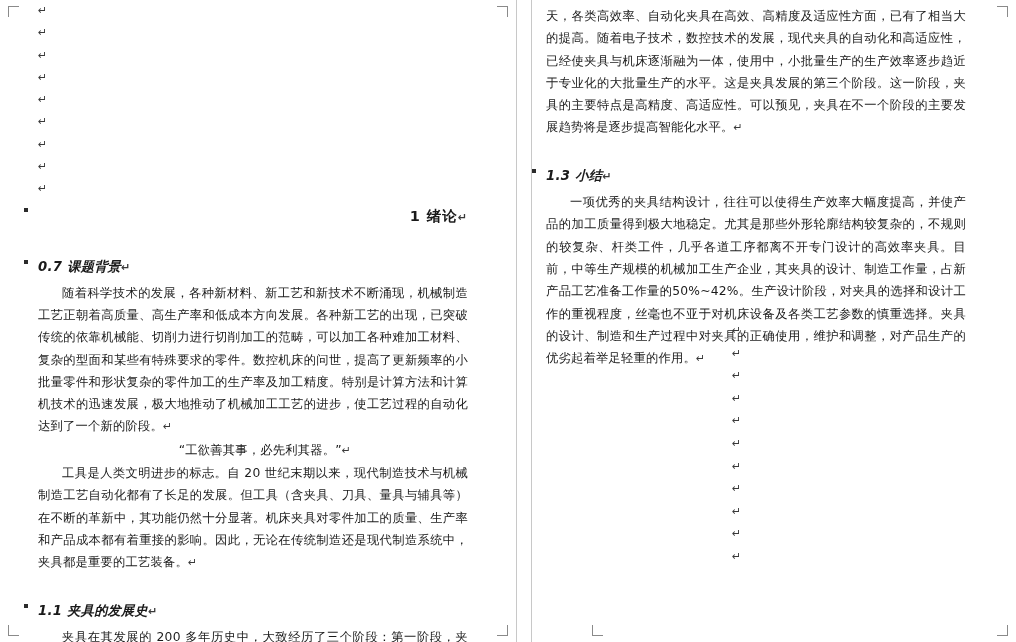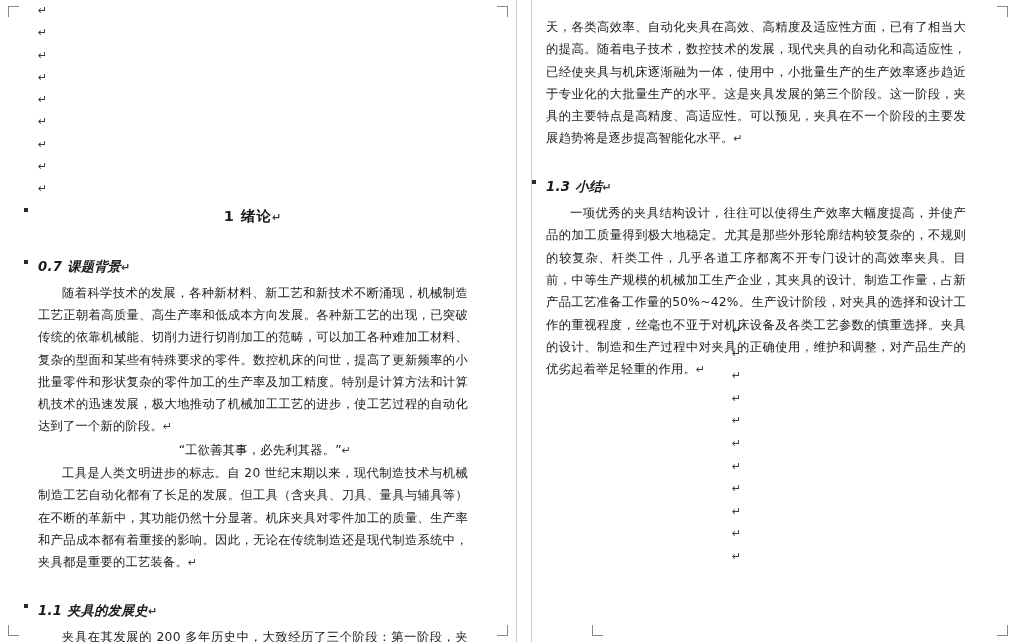--- a/index.html
+++ b/index.html
@@ -54,21 +54,21 @@
   .crop.br { border-right-width: 1px; border-bottom-width: 1px; }
 
   .text-col {
     position: absolute;
     font-size: 12.3px;
     line-height: 22.3px;
     color: #1a1a1a;
     letter-spacing: 0.2px;
   }
   .left-col { left: 38px; top: 0px; width: 430px; }
-  .right-col { left: 14px; top: 16px; width: 420px; }
+  .right-col { left: 14px; top: 5px; width: 420px; }
 
   p { margin: 0; padding: 0; }
 
   .pilcrow {
     color: #3a3a3a;
     font-size: 11px;
   }
 
   
   .empty-line {
@@ -94,21 +94,21 @@
     top: 7px;
     width: 4px; height: 4px;
     background: #2b2b2b;
   }
 
   h1.title {
     font-size: 14.5px;
     font-weight: bold;
     line-height: 30px;
     margin: 0;
-    text-align: center;
+    text-align: right;
     letter-spacing: 1px;
   }
   h2.heading {
     font-size: 13.2px;
     font-weight: bold;
     line-height: 28px;
     margin: 0;
     letter-spacing: 0.3px;
     font-style: italic;
   }

